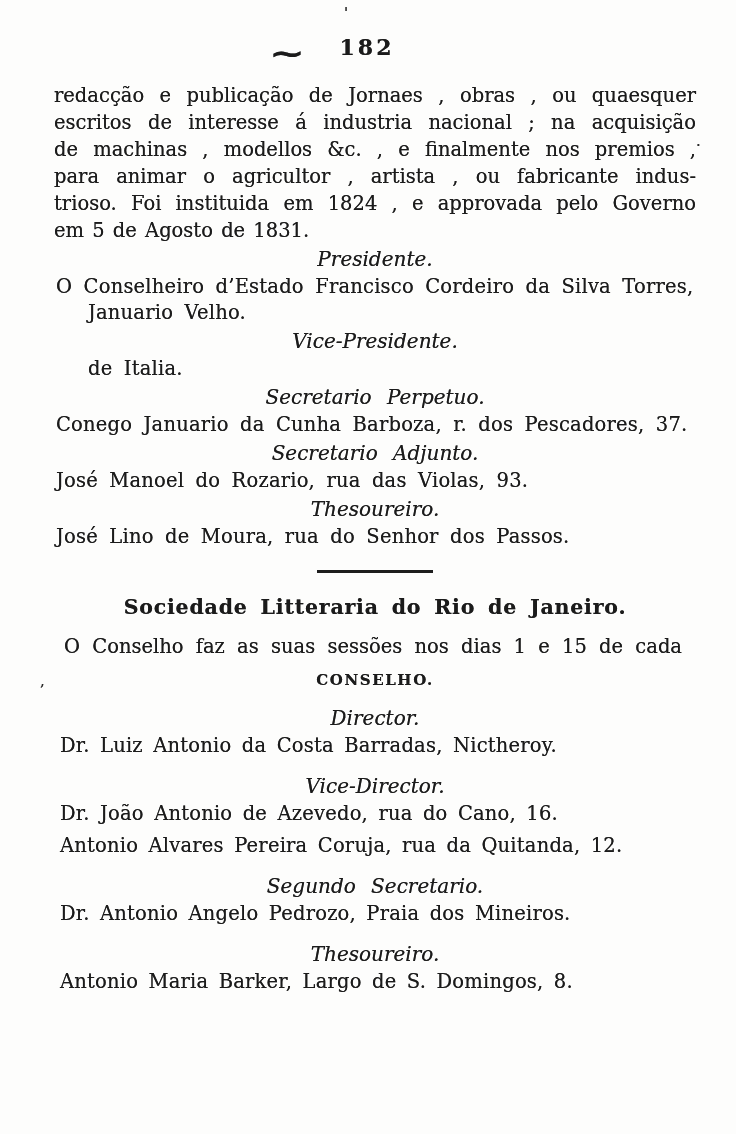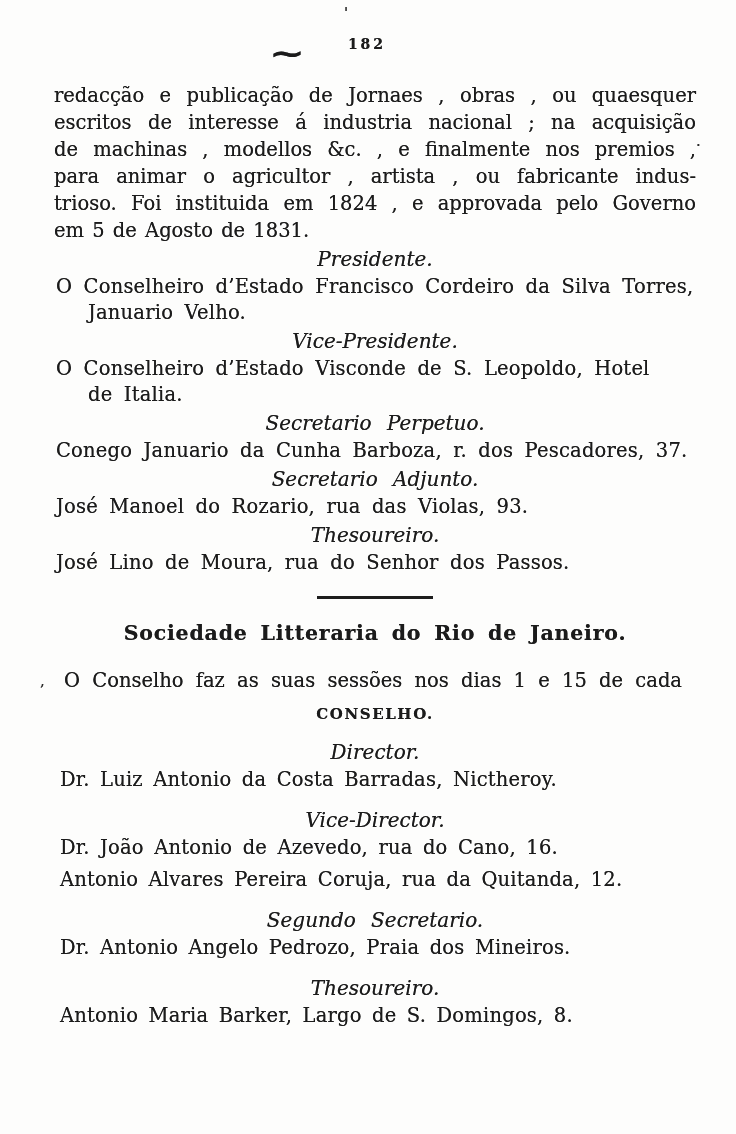--- a/index.html
+++ b/index.html
@@ -16,21 +16,21 @@
     text-shadow: 0 0 0.5px rgba(25,25,25,0.75);
   }
   
   .page-header {
     position: relative;
     height: 34px;
     text-align: center;
   }
   .page-number {
     display: inline-block;
-    font-size: 14px;
+    font-size: 22px;
     font-weight: bold;
     letter-spacing: 3px;
     transform: translateX(-8px);
   }
   .swung-dash {
     position: absolute;
     left: 218px;
     top: 2px;
     font-family: "DejaVu Sans", sans-serif;
     font-size: 30px;
@@ -86,21 +86,21 @@
   
   .society-title {
     margin-top: 20px;
     text-align: center;
     font-weight: bold;
     font-size: 20.5px;
     line-height: 28px;
     letter-spacing: 0.8px;
     word-spacing: 5px;
   }
-  .society-intro { margin-top: 20px; padding-left: 10px; padding-right: 14px; }
+  .society-intro { margin-top: 12px; padding-left: 10px; padding-right: 14px; }
   .society-intro .line1 {
     font-size: 19.5px;
     line-height: 27px;
     text-align: justify;
     text-align-last: justify;
     word-spacing: 2px;
   }
   .society-intro .line2 {
     font-size: 19.5px;
     line-height: 27px;
@@ -141,21 +141,20 @@
 
   <div class="society-a">
     <div class="office-heading">Presidente.</div>
     <div class="entry">
       <div>O Conselheiro d’Estado Francisco Cordeiro da Silva Torres,</div>
       <div class="cont">Januario Velho.</div>
     </div>
 
     <div class="office-heading">Vice-Presidente.</div>
     <div class="entry">
-      <div>O Conselheiro d’Estado Visconde de S. Leopoldo, Hotel</div>
       <div class="cont">de Italia.</div>
     </div>
 
     <div class="office-heading">Secretario Perpetuo.</div>
     <div class="entry">
       <div>Conego Januario da Cunha Barboza, r. dos Pescadores, 37.</div>
     </div>
 
     <div class="office-heading">Secretario Adjunto.</div>
     <div class="entry">

